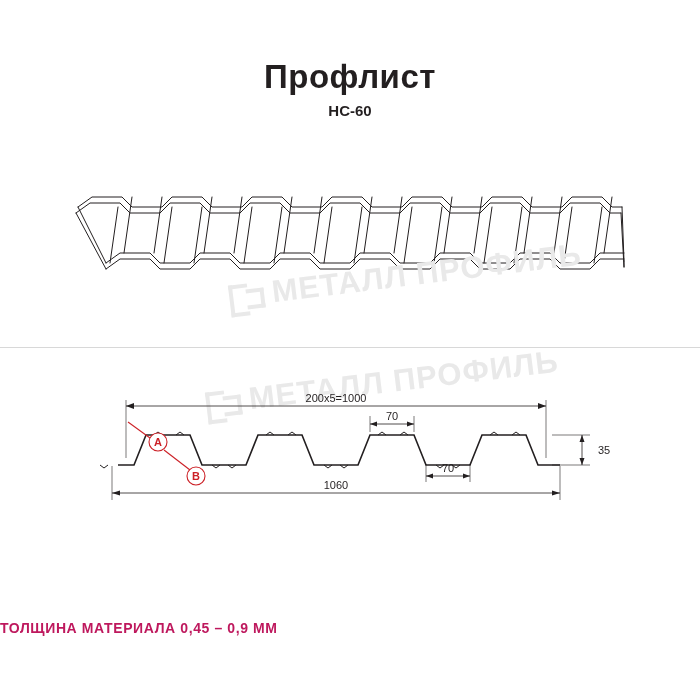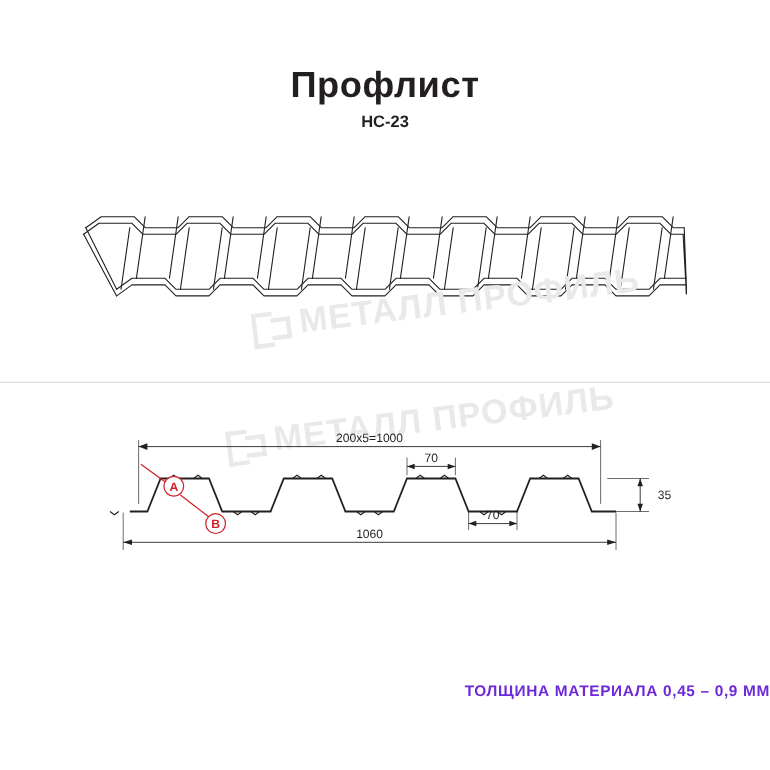--- a/index.html
+++ b/index.html
@@ -55,25 +55,25 @@
     height: 1px;
     background: #d8d8d8;
   }
 
   
   .footer-note {
     position: absolute;
     top: 620px;
     left: 0;
     width: 700px;
-    text-align: right;
+    text-align: left;
     font-size: 14px;
     font-weight: bold;
     letter-spacing: 0.6px;
-    color: #6d28d9;
+    color: #be185d;
   }
 
   
   .watermark {
     position: absolute;
     pointer-events: none;
     color: #e9e9e9;
     font-weight: bold;
     letter-spacing: 1px;
     white-space: nowrap;
@@ -140,21 +140,21 @@
     fill: #cc2127;
     font-weight: bold;
   }
 </style>
 </head>
 <body>
 
 <div class="page">
 
   <div class="title">Профлист</div>
-  <div class="subtitle">НС-23</div>
+  <div class="subtitle">НС-60</div>
 
   <div class="iso">
     <svg width="560" height="130" viewBox="0 0 560 130">
       <g fill="none" stroke="#231f20" stroke-width="1" stroke-linejoin="round" stroke-linecap="round">
 
         <path d="M8,22 L22,12 L52,12 L62,22 L92,22 L102,12 L132,12 L142,22 L172,22 L182,12 L212,12 L222,22 L252,22 L262,12 L292,12 L302,22 L332,22 L342,12 L372,12 L382,22 L412,22 L422,12 L452,12 L462,22 L492,22 L502,12 L532,12 L542,22 L552,22"></path>
 
         <path d="M6,28 L20,18 L50,18 L60,28 L90,28 L100,18 L130,18 L140,28 L170,28 L180,18 L210,18 L220,28 L250,28 L260,18 L290,18 L300,28 L330,28 L340,18 L370,18 L380,28 L410,28 L420,18 L450,18 L460,28 L490,28 L500,18 L530,18 L540,28 L551,28"></path>
 
         <path d="M8,22 L-0,78" transform="translate(40,0)"></path>

